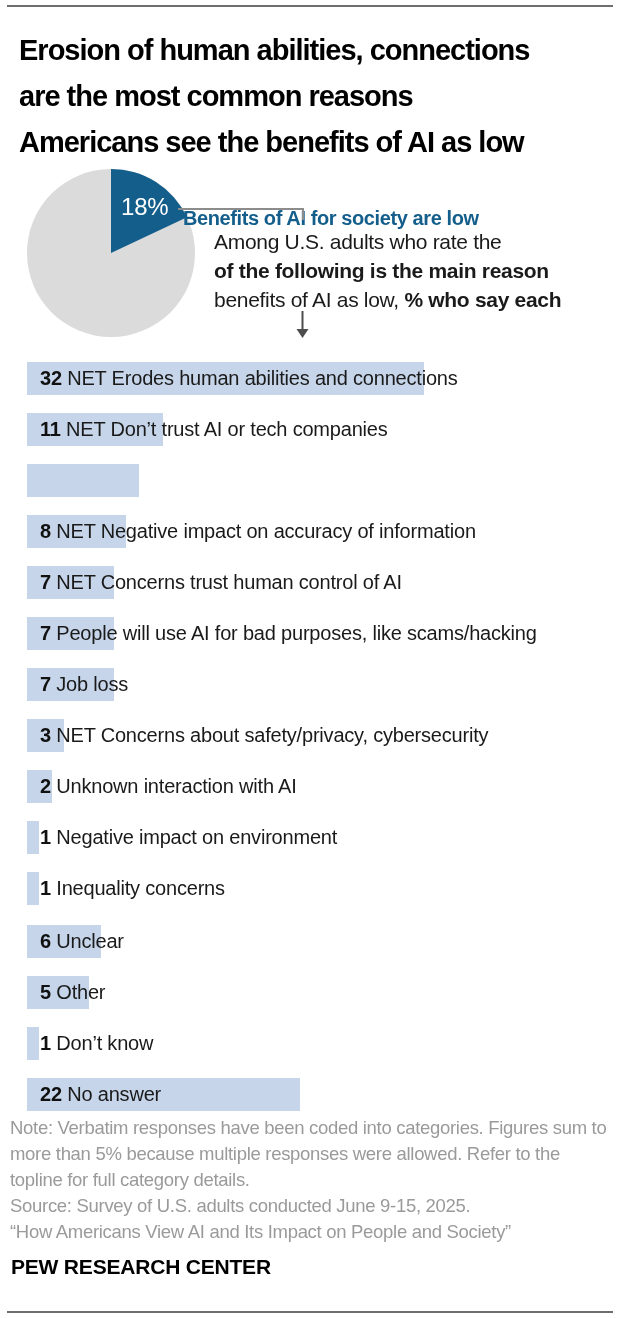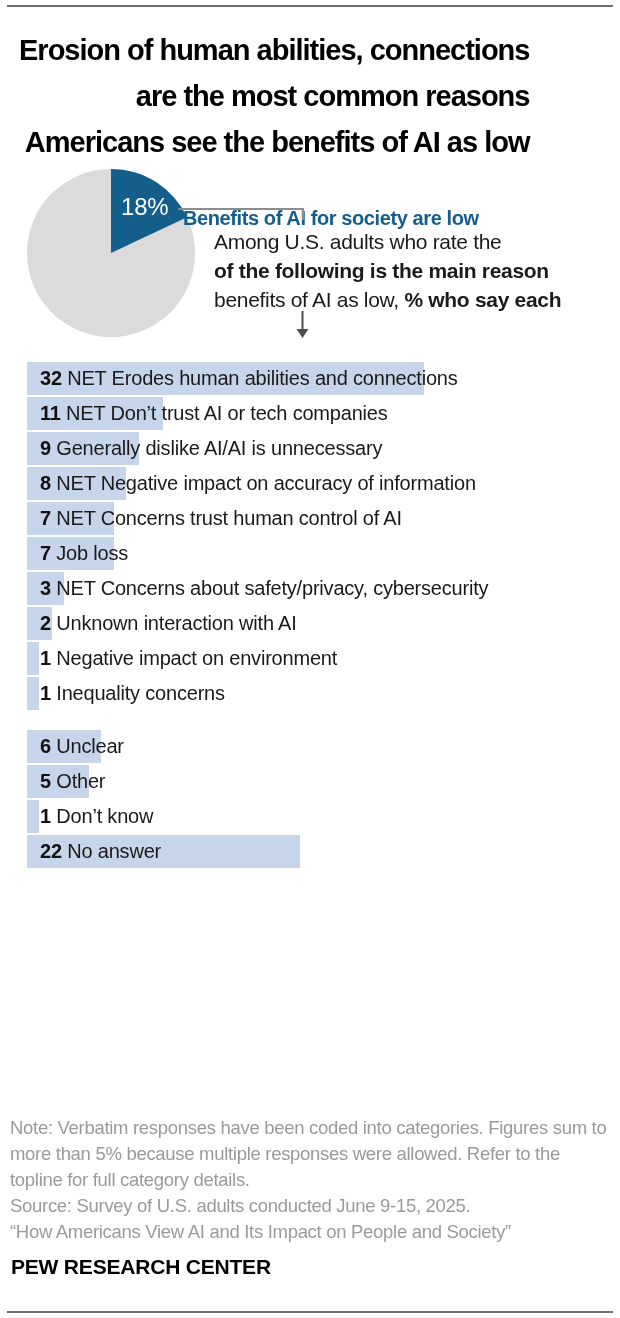--- a/index.html
+++ b/index.html
@@ -13,21 +13,21 @@
   }
   .rule{position:absolute;left:7px;right:7px;height:2px;background:#6f6f6f;}
   .rule-top{top:5px;}
   .rule-bottom{top:1311px;}
 
   .title{
     position:absolute;left:19px;top:27px;
     font-size:29px;font-weight:700;line-height:46px;
     letter-spacing:-1px;color:#000;
   }
-  .title div{white-space:nowrap;text-align:right;}
+  .title div{white-space:nowrap;}
 
   .pie-area{position:absolute;left:0;top:165px;width:620px;height:190px;}
   .pie-svg{position:absolute;left:27px;top:4px;}
   .pct-label{
     position:absolute;left:121px;top:28px;
     font-size:24px;color:#ffffff;letter-spacing:-0.2px;
   }
   .pie-heading{
     position:absolute;left:183px;top:8px;
     font-size:20px;font-weight:700;letter-spacing:-0.4px;
@@ -38,21 +38,21 @@
   .subtitle{
     position:absolute;left:214px;top:62px;
     font-size:21px;line-height:29px;letter-spacing:-0.3px;color:#1a1a1a;
   }
   .subtitle div{white-space:nowrap;}
   .subtitle .b{font-weight:700;}
   .down-arrow{position:absolute;left:296px;top:146px;}
 
   .bars{position:absolute;left:27px;top:362px;right:0;}
   .bar-group + .bar-group{margin-top:20px;}
-  .bar-row{position:relative;height:33px;margin-bottom:2px;}
+  .bar-row{position:relative;height:33px;margin-bottom:18px;}
   .bar{position:absolute;left:0;top:0;height:33px;background:var(--bar-blue,#C6D5E9);}
   .bar-text{
     position:absolute;left:13px;top:0;line-height:33px;
     font-size:20px;letter-spacing:-0.2px;white-space:nowrap;color:#1a1a1a;
   }
   .bar-text .num{font-weight:700;color:#111;}
 
   .footer{
     position:absolute;left:10px;top:1115px;width:600px;
     font-size:18.5px;line-height:26px;letter-spacing:-0.3px;
@@ -102,29 +102,32 @@
         <div class="bar-row">
           <div class="bar" style="width: 396.8px;"></div>
           <div class="bar-text"><span class="num">32</span><span> NET Erodes human abilities and connections</span></div>
         </div>
         <div class="bar-row">
           <div class="bar" style="width: 136.4px;"></div>
           <div class="bar-text"><span class="num">11</span><span> NET Don’t trust AI or tech companies</span></div>
         </div>
         <div class="bar-row">
           <div class="bar" style="width: 111.6px;"></div>
-          <div class="bar-text"><span class="num">9</span><span> Generally dislike AI/AI is unnecessary</span></div>
         </div>
         <div class="bar-row">
           <div class="bar" style="width: 99.2px;"></div>
           <div class="bar-text"><span class="num">8</span><span> NET Negative impact on accuracy of information</span></div>
         </div>
         <div class="bar-row">
           <div class="bar" style="width: 86.8px;"></div>
           <div class="bar-text"><span class="num">7</span><span> NET Concerns trust human control of AI</span></div>
+        </div>
+        <div class="bar-row">
+          <div class="bar" style="width: 86.8px;"></div>
+          <div class="bar-text"><span class="num">7</span><span> People will use AI for bad purposes, like scams/hacking</span></div>
         </div>
         <div class="bar-row">
           <div class="bar" style="width: 86.8px;"></div>
           <div class="bar-text"><span class="num">7</span><span> Job loss</span></div>
         </div>
         <div class="bar-row">
           <div class="bar" style="width: 37.2px;"></div>
           <div class="bar-text"><span class="num">3</span><span> NET Concerns about safety/privacy, cybersecurity</span></div>
         </div>
         <div class="bar-row">

